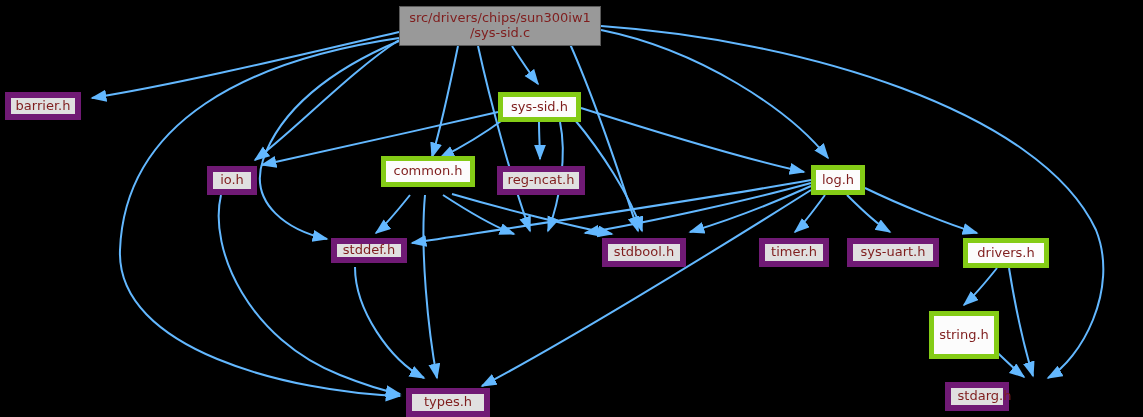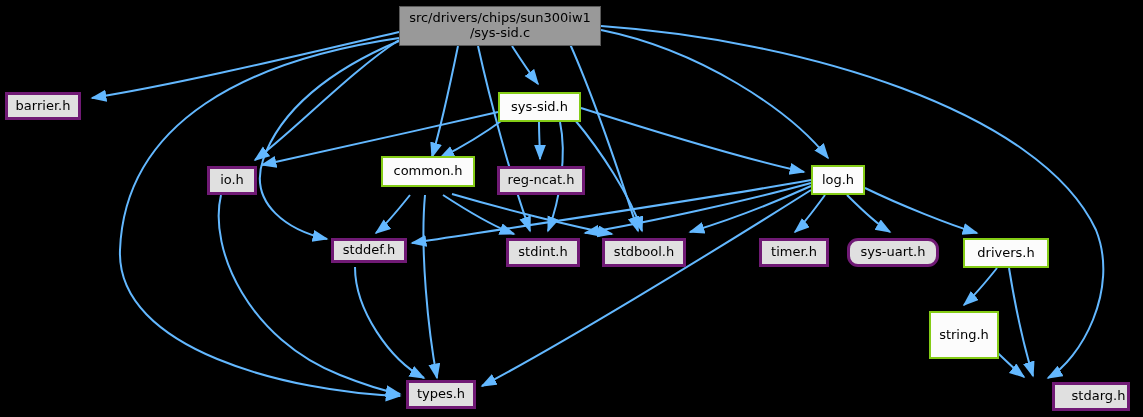--- a/index.html
+++ b/index.html
@@ -1,23 +1,23 @@
 <!DOCTYPE html>
 <html><head>
 <meta charset="utf-8">
 <style>
   html,body{margin:0;padding:0;background:#000;}
   #root{position:relative;width:1143px;height:417px;background:#000;overflow:hidden;
         font-family:"DejaVu Sans","Liberation Sans",sans-serif;}
   svg.edges{position:absolute;left:0;top:0;width:1143px;height:417px;}
   .node{position:absolute;box-sizing:border-box;display:flex;align-items:center;
         justify-content:center;text-align:center;line-height:1.15;
-        font-size:13px;color:#000000;white-space:pre;}
-  .n-gray{background:#e0e0e0;border:3px solid #701a75;}
-  .n-white{background:#fcfcfc;border:2px solid #84cc16;}
+        font-size:13px;color:#7f1d1d;white-space:pre;}
+  .n-gray{background:#e0e0e0;border:6px solid #701a75;}
+  .n-white{background:#fcfcfc;border:5px solid #84cc16;}
   .n-root{background:#999999;border:1px solid #5a5a5a;}
 </style>
 </head>
 <body>
 
 <div id="root">
 
   <svg class="edges" viewBox="0 0 1143 417" xmlns="http://www.w3.org/2000/svg">
     <defs>
       <marker id="ah" markerWidth="9" markerHeight="9" refX="7.2" refY="3" orient="auto">
@@ -103,29 +103,28 @@
   <div class="node n-gray" style="left:207px;top:166px;width:50px;height:29px;">io.h</div>
 
   <div class="node n-white" style="left:381px;top:156px;width:94px;height:31px;">common.h</div>
 
   <div class="node n-gray" style="left:497px;top:166px;width:88px;height:29px;">reg-ncat.h</div>
 
   <div class="node n-white" style="left:811px;top:165px;width:54px;height:30px;">log.h</div>
 
   <div class="node n-gray" style="left:331px;top:238px;width:76px;height:25px;">stddef.h</div>
 
-  <div class="node n-gray" style="left:506px;top:238px;width:74px;height:29px;">stdint.h</div>
 
   <div class="node n-gray" style="left:602px;top:238px;width:84px;height:29px;">stdbool.h</div>
 
   <div class="node n-gray" style="left:759px;top:238px;width:70px;height:29px;">timer.h</div>
 
-  <div class="node n-gray" style="left:847px;top:238px;width:92px;height:29px;border-radius:11px;">sys-uart.h</div>
+  <div class="node n-gray" style="left:847px;top:238px;width:92px;height:29px;">sys-uart.h</div>
 
   <div class="node n-white" style="left:963px;top:238px;width:86px;height:30px;">drivers.h</div>
 
   <div class="node n-white" style="left:929px;top:311px;width:70px;height:48px;">string.h</div>
 
-  <div class="node n-gray" style="left:1052px;top:382px;width:78px;height:29px;padding-left:15px;">stdarg.h</div>
+  <div class="node n-gray" style="left:945px;top:382px;width:64px;height:29px;padding-left:15px;">stdarg.h</div>
 
-  <div class="node n-gray" style="left:406px;top:380px;width:70px;height:29px;text-align:right;">types.h</div>
+  <div class="node n-gray" style="left:406px;top:388px;width:84px;height:29px;text-align:right;">types.h</div>
 
 </div>
 
 </body></html>

